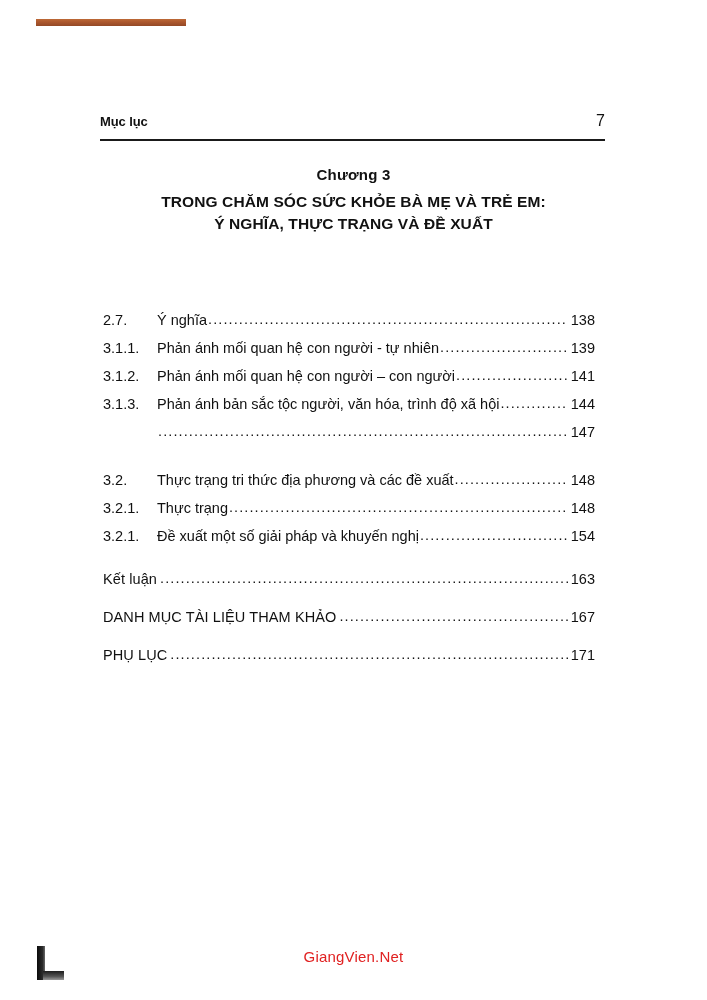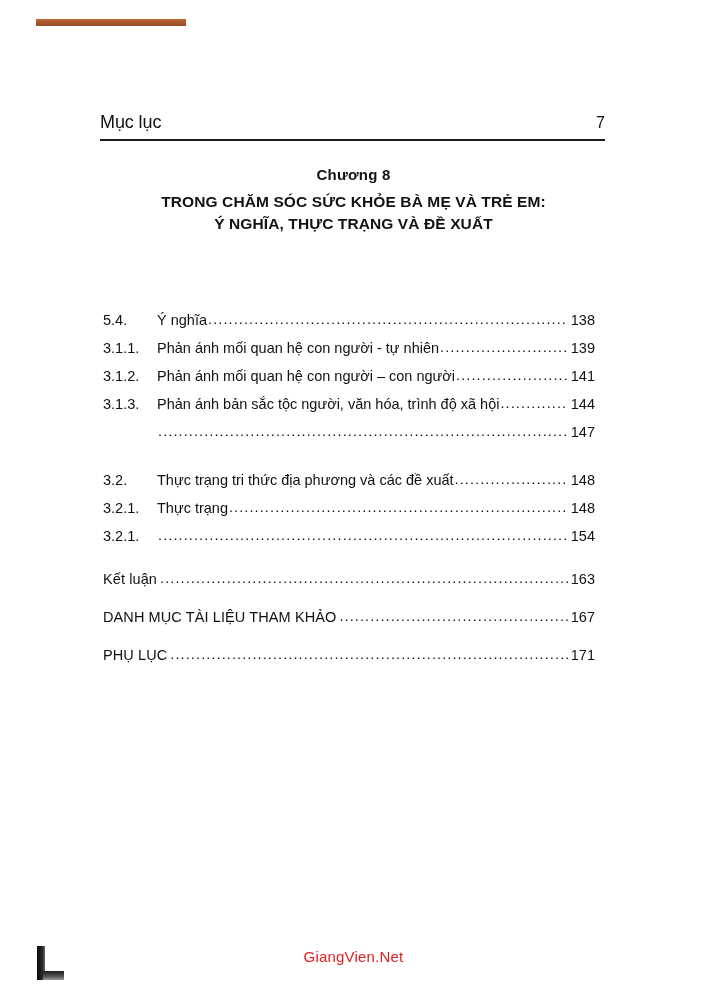--- a/index.html
+++ b/index.html
@@ -55,22 +55,22 @@
   .running-head {
     position: absolute;
     left: 100px;
     top: 112px;
     width: 505px;
     display: flex;
     align-items: baseline;
     justify-content: space-between;
   }
   .running-head .rh-left {
-    font-size: 18px;
-    font-weight: normal;
+    font-size: 13px;
+    font-weight: bold;
     letter-spacing: -0.1px;
   }
   .running-head .rh-right {
     font-size: 16px;
     font-weight: normal;
   }
   .head-rule {
     position: absolute;
     left: 100px;
     top: 139px;
@@ -179,28 +179,28 @@
 
   <div class="scan-bar-top"></div>
 
   <div class="running-head">
     <div class="rh-left">Mục lục</div>
     <div class="rh-right">7</div>
   </div>
   <div class="head-rule"></div>
 
   <div class="chapter-block">
-    <div class="chapter-label">Chương 8</div>
+    <div class="chapter-label">Chương 3</div>
     <div class="chapter-title-line">TRONG CHĂM SÓC SỨC KHỎE BÀ MẸ VÀ TRẺ EM:</div>
     <div class="chapter-title-line">Ý NGHĨA, THỰC TRẠNG VÀ ĐỀ XUẤT</div>
   </div>
 
   <div class="toc" id="toc-root">
       <div class="toc-row">
-        <span class="toc-num">5.4.</span>
+        <span class="toc-num">2.7.</span>
         <span class="toc-text">Ý nghĩa</span>
         <span class="toc-leader">..........................................................................................................................................</span>
         <span class="toc-page">138</span>
       </div>
       <div class="toc-row">
         <span class="toc-num">3.1.1.</span>
         <span class="toc-text">Phản ánh mối quan hệ con người - tự nhiên</span>
         <span class="toc-leader">..........................................................................................................................................</span>
         <span class="toc-page">139</span>
       </div>
@@ -229,20 +229,21 @@
         <span class="toc-page">148</span>
       </div>
       <div class="toc-row">
         <span class="toc-num">3.2.1.</span>
         <span class="toc-text">Thực trạng</span>
         <span class="toc-leader">..........................................................................................................................................</span>
         <span class="toc-page">148</span>
       </div>
       <div class="toc-row">
         <span class="toc-num">3.2.1.</span>
+        <span class="toc-text">Đề xuất một số giải pháp và khuyến nghị</span>
         <span class="toc-leader">..........................................................................................................................................</span>
         <span class="toc-page">154</span>
       </div>
       <div class="toc-gap-small"></div>
       <div class="toc-row major">
         <span class="toc-text">Kết luận</span>
         <span class="toc-leader">..........................................................................................................................................</span>
         <span class="toc-page">163</span>
       </div>
       <div class="toc-row major">

